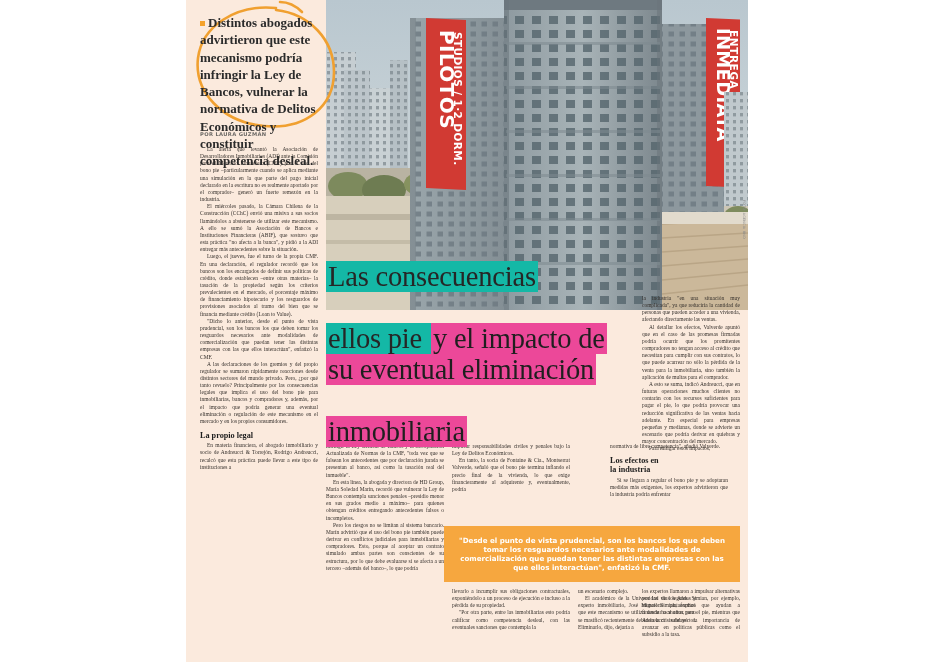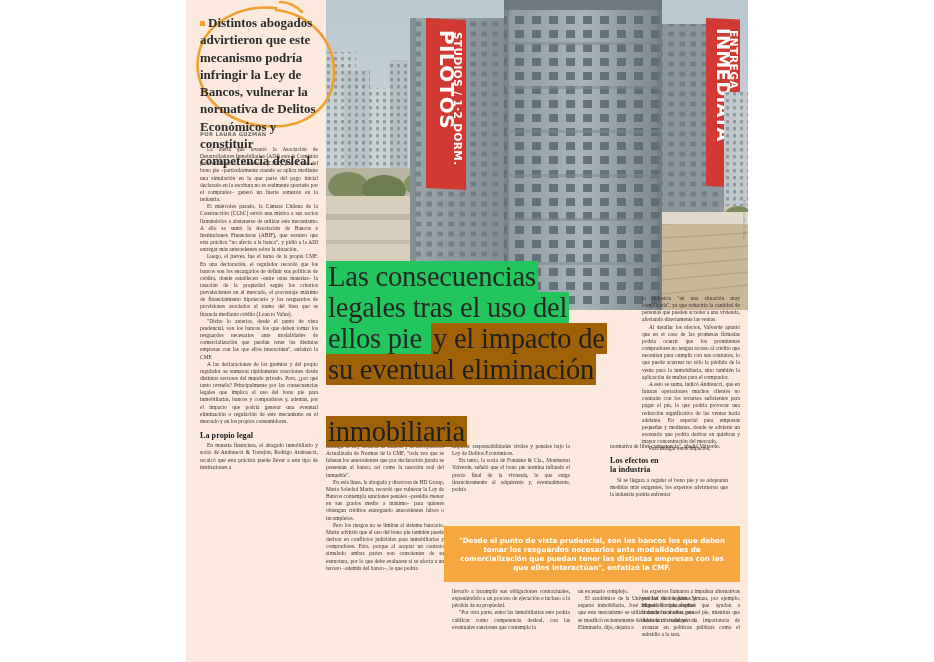--- a/index.html
+++ b/index.html
@@ -40,22 +40,22 @@
     writing-mode:vertical-rl; letter-spacing:.2px;
   }
 
   
   #headline { position:absolute; left:140px; top:262px; width:420px; z-index:6; }
   #headline .hl {
     font-family:"Liberation Serif", serif;
     font-size:28.5px; line-height:1.085; letter-spacing:-.2px;
     color:#262626; font-weight:400;
   }
-  #headline .hl span.pl { background:#22c55e; padding:0 2px; box-decoration-break:clone; -webkit-box-decoration-break:clone; }
-  #headline .hl span.hi { background:#a16207; padding:0 2px; box-decoration-break:clone; -webkit-box-decoration-break:clone; color:#1f1f1f; }
+  #headline .hl span.pl { background:#14b8a6; padding:0 2px; box-decoration-break:clone; -webkit-box-decoration-break:clone; }
+  #headline .hl span.hi { background:#ec4899; padding:0 2px; box-decoration-break:clone; -webkit-box-decoration-break:clone; color:#1f1f1f; }
 
   
   .col { position:absolute; font-size:5.45px; line-height:1.315; color:#35302c; text-align:justify; }
   .col p { text-indent:7px; }
   .col p.noind { text-indent:0; }
   .col h3 {
     font-size:8.2px; line-height:1.12; font-weight:700; color:#1e1e1e;
     margin:6px 0 2px; text-indent:0; text-align:left;
   }
 
@@ -201,21 +201,21 @@
     <div class="kicker">
       <span class="sq"></span><span>Distintos abogados advirtieron que este mecanismo podría infringir la Ley de Bancos, vulnerar la normativa de Delitos Económicos y constituir competencia desleal.</span>
     </div>
   </div>
 
   <div class="byline">POR LAURA GUZMÁN</div>
 
   <div id="headline">
     <div class="hl">
       <span class="pl">Las consecuencias</span><br>
-      <span class="pl">legales tras el uso del</span><br>
+      <br>
       <span class="pl">ellos pie </span><span class="hi">y el impacto de</span><br>
       <span class="hi">su eventual eliminación</span><br>
       <br>
       <span class="hi">inmobiliaria</span>
     </div>
   </div>
 
   <div class="col" id="c1">
     <p>La alerta que levantó la Asociación de Desarrolladores Inmobiliarios (ADI) ante la Comisión para el Mercado Financiero (CMF) por el uso del bono pie –particularmente cuando se aplica mediante una simulación en la que parte del pago inicial declarado en la escritura no es realmente aportado por el comprador– generó un fuerte remezón en la industria.</p>
     <p>El miércoles pasado, la Cámara Chilena de la Construcción (CChC) envió una misiva a sus socios llamándolos a abstenerse de utilizar este mecanismo. A ello se sumó la Asociación de Bancos e Instituciones Financieras (ABIF), que sostuvo que esta práctica "no afecta a la banca", y pidió a la ADI entregar más antecedentes sobre la situación.</p>

